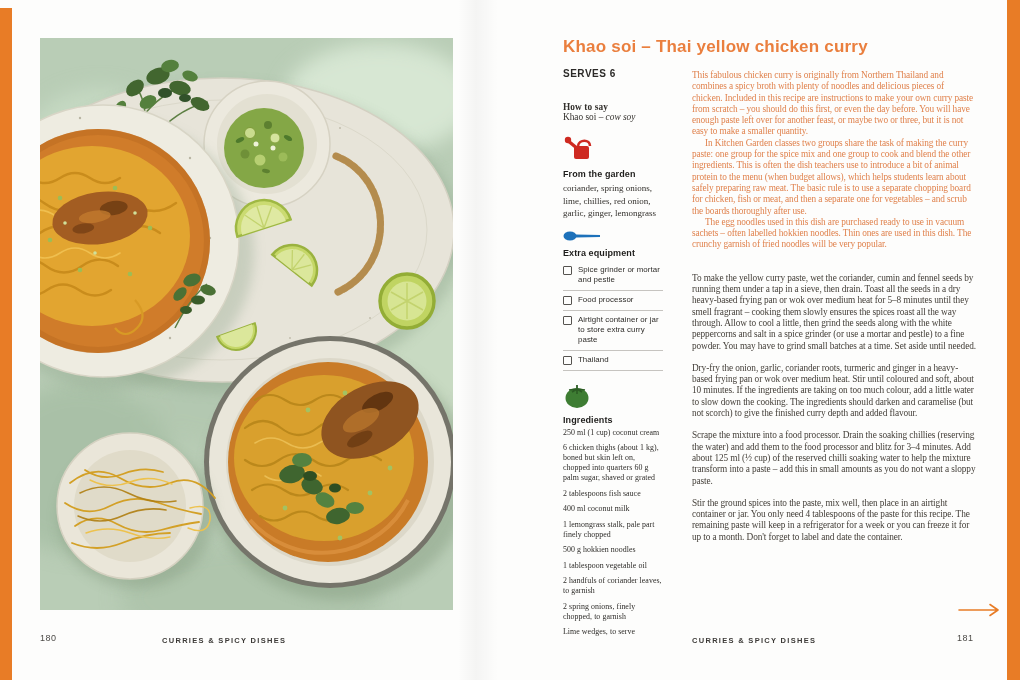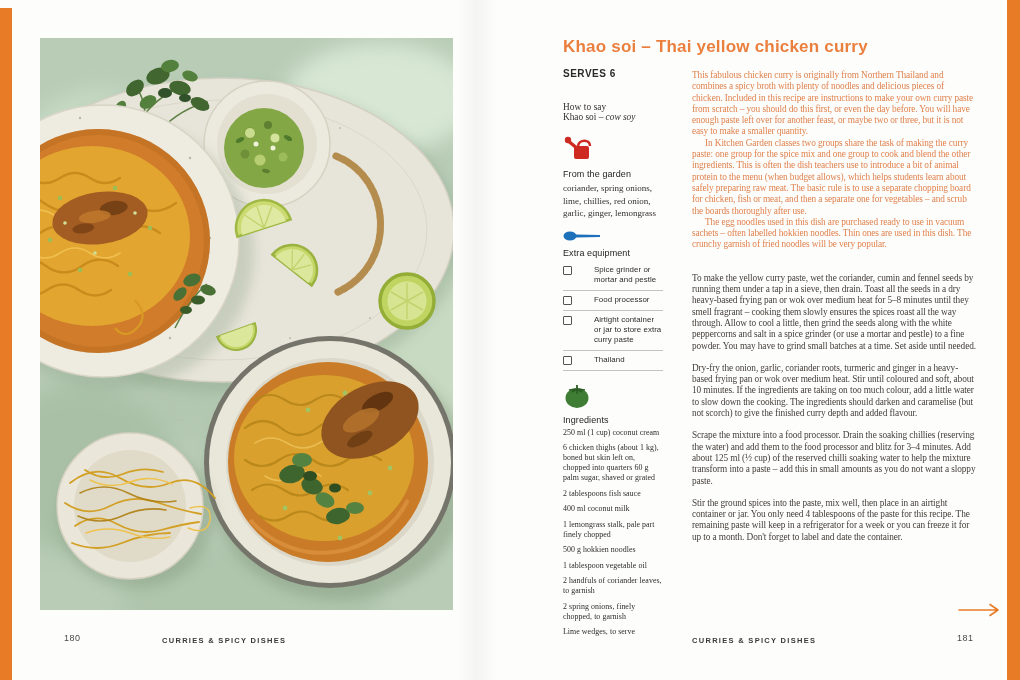--- a/index.html
+++ b/index.html
@@ -7,42 +7,42 @@
           font-family:"Liberation Sans",sans-serif;color:#2b2927;}
   .cover-strip{position:absolute;background:#e87c26;}
   .strip-left{left:0;top:8px;width:12px;height:672px;}
   .strip-right{right:0;top:0;width:13px;height:680px;}
   .gutter{position:absolute;left:458px;top:0;width:40px;height:680px;
           background:linear-gradient(90deg,rgba(0,0,0,0) 0%,rgba(0,0,0,.035) 45%,rgba(0,0,0,0) 100%);}
 
   
   .photo{position:absolute;left:40px;top:38px;width:413px;height:572px;}
   .pagenum{position:absolute;font-size:9px;color:#4c4a47;letter-spacing:.5px;}
-  .pn-left{left:40px;top:633px;margin-left:24px;}
+  .pn-left{left:40px;top:633px;}
   .pn-right{left:957px;top:633px;}
   .section-label{position:absolute;font-size:7.5px;font-weight:700;letter-spacing:1.3px;color:#3c3a37;}
   .sec-left{left:162px;top:636px;}
   .sec-right{left:692px;top:636px;}
   .next-arrow{position:absolute;left:957px;top:602px;width:46px;height:16px;}
 
   
   .title{position:absolute;left:563px;top:37px;width:420px;margin:0;
          font-size:17px;font-weight:600;letter-spacing:.2px;color:#ea7f3e;}
 
   
   .sidebar{position:absolute;left:563px;top:68px;width:100px;}
-  .sb-h{font-size:9px;font-weight:400;color:#1f1e1c;margin:0 0 3px 0;letter-spacing:.1px;}
+  .sb-h{font-size:9px;font-weight:700;color:#1f1e1c;margin:0 0 3px 0;letter-spacing:.1px;}
   .serves{font-size:10px;font-weight:700;letter-spacing:.5px;margin:0 0 23px 0;}
   .howtosay{margin:0 0 13px 0;}
   .howtosay p{margin:0;font-family:"Liberation Serif",serif;font-size:9.3px;color:#33302c;}
   .sb-icon{display:block;margin:2px 0 6px 0;}
   .garden-text{font-family:"Liberation Serif",serif;font-size:9px;line-height:12.5px;
                color:#33302c;margin:0 0 10px 0;}
   .equip-list{margin:2px 0 12px 0;}
-  .equip-item{display:flex;gap:22px;padding:4px 0 5px 0;border-bottom:1px solid #c6c4c0;}
+  .equip-item{display:flex;gap:6px;padding:4px 0 5px 0;border-bottom:1px solid #c6c4c0;}
   .checkbox{flex:0 0 auto;width:7px;height:7px;border:1.2px solid #55534f;border-radius:1px;margin-top:1px;}
   .equip-label{font-size:7.9px;line-height:10px;color:#2e2c29;letter-spacing:.05px;}
   .ing-list{margin:2px 0 0 0;}
   .ing-item{margin:0 0 5.5px 0;font-size:7.9px;line-height:10px;color:#2e2c29;letter-spacing:.05px;font-family:Liberation Serif, serif;}
 
   
   .main-col{position:absolute;left:692px;top:70px;width:284px;
             font-family:"Liberation Serif",serif;font-size:9.3px;line-height:11.3px;letter-spacing:-.1px;}
   .intro{color:#e0824d;}
   .intro p{margin:0;}

